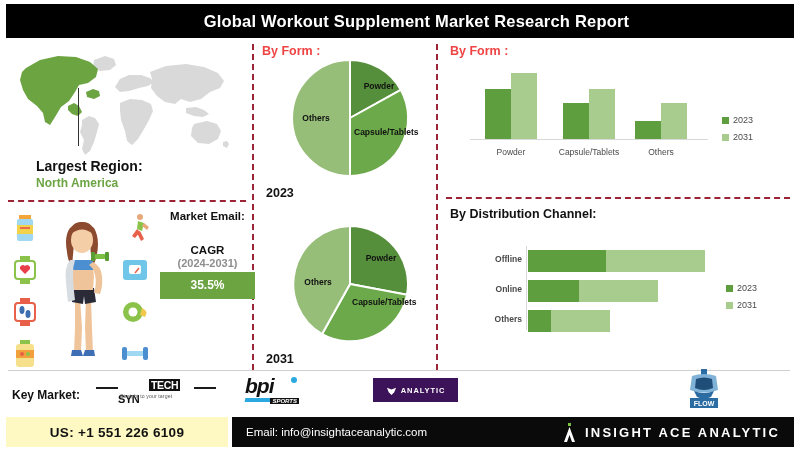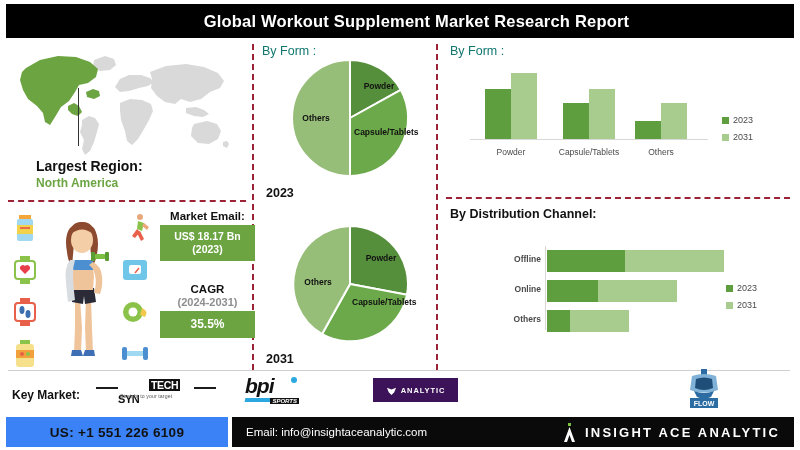--- a/index.html
+++ b/index.html
@@ -58,21 +58,21 @@
   .stat-sub { font-size:11px; font-weight:bold; color:#8E8E8E; text-align:center; margin-top:1px;}
   .stat-box {
     background:#6CA442; color:#fff; font-size:10.5px; font-weight:bold;
     text-align:center; padding:5px 2px; margin-top:3px; line-height:1.25;
   }
   .stat-box.big { font-size:12px; padding:6px 2px; }
   .gap { height:22px; }
 
   
   .pie-head {
-    position:absolute; font-size:12.5px; font-weight:normal; color:#0f766e;
+    position:absolute; font-size:12.5px; font-weight:bold; color:#ef4444;
   }
   .pie-block { position:absolute; }
   .pie { position:relative; }
   .pie svg { display:block; }
   .pie-label {
     position:absolute; font-size:8.5px; font-weight:bold; color:#111;
     text-align:center; line-height:1.05; pointer-events:none;
   }
   .pie-year {
     position:absolute; font-size:12.5px; font-weight:bold; color:#111;
@@ -99,21 +99,21 @@
   .legend { position:absolute; font-size:9px; color:#4A4A4A; }
   .legend-row { display:flex; align-items:center; gap:4px; margin-bottom:7px; }
   .swatch { width:7px; height:7px; display:inline-block; }
   .swatch.y23 { background:#5F9E3F; }
   .swatch.y31 { background:#A8CB8E; }
 
   
   .dist-head {
     position:absolute; left:450px; top:207px; font-size:12.5px; font-weight:bold; color:#111;
   }
-  .dist-wrap { position:absolute; left:497px; top:244px; width:250px; height:90px; }
+  .dist-wrap { position:absolute; left:478px; top:244px; width:250px; height:90px; }
   .dist-axis { position:absolute; left:48px; top:2px; width:1px; height:84px; background:#D8D8D8; }
   .drow { position:absolute; left:0; height:22px; width:250px; }
   .dlabel {
     position:absolute; left:0; top:4px; width:44px; text-align:right;
     font-size:8.5px; font-weight:bold; color:#4A4A4A;
   }
   .dbars { position:absolute; left:50px; top:0; height:22px; display:flex; }
   .dseg { height:22px; }
   .dseg.y23 { background:#5F9E3F; }
   .dseg.y31 { background:#A8CB8E; }
@@ -150,21 +150,21 @@
   .nutrabolt { left:487px; top:377px; width:128px; height:26px;
                display:flex; align-items:center; gap:5px; }
   .nb-text { font-size:19px; color:#6D6E71; letter-spacing:-.6px; line-height:1; }
   .nb-text b { color:#3A3A3C; }
 
   .gflow { left:680px; top:368px; width:48px; height:42px; }
 
   
   .phone-box {
     position:absolute; left:6px; top:417px; width:222px; height:30px;
-    background:#3b82f6; display:flex; align-items:center; justify-content:center;
+    background:#fef9c3; display:flex; align-items:center; justify-content:center;
   }
   .phone-text { color:#111; font-size:13.5px; font-weight:bold; letter-spacing:.3px; }
   .footer-bar {
     position:absolute; left:232px; top:417px; width:562px; height:30px;
     background:#0a0a0a; display:flex; align-items:center;
   }
   .email-text { color:#fff; font-size:11.5px; margin-left:14px; }
   .brand { position:absolute; right:14px; display:flex; align-items:center; gap:9px; }
   .brand-mark { width:13px; height:19px; position:relative; }
   .brand-text { color:#fff; font-size:13px; font-weight:bold; letter-spacing:2.2px; }
@@ -299,24 +299,20 @@
       <svg class="mini-icon" viewBox="0 0 30 32">
         <rect x="4" y="13" width="22" height="5" rx="2" fill="#9FD8F0"></rect>
         <rect x="2" y="9" width="5" height="13" rx="2" fill="#4C8FD0"></rect>
         <rect x="23" y="9" width="5" height="13" rx="2" fill="#4C8FD0"></rect>
       </svg>
     </div>
   </div>
 
   <div class="stats">
     <div class="stat-label">Market Email:</div>
-    <div class="stat-box">
-      <span>US$ 18.17 Bn</span><br>
-      <span>(2023)</span>
-    </div>
     <div class="gap"></div>
     <div class="stat-label">CAGR</div>
     <div class="stat-sub">(2024-2031)</div>
     <div class="stat-box big">35.5%</div>
   </div>
 
   <div class="pie-head" style="left:262px; top:44px;">By Form :</div>
 
   <div class="pie-block" style="left:288px; top:56px;">
     <div class="pie">

